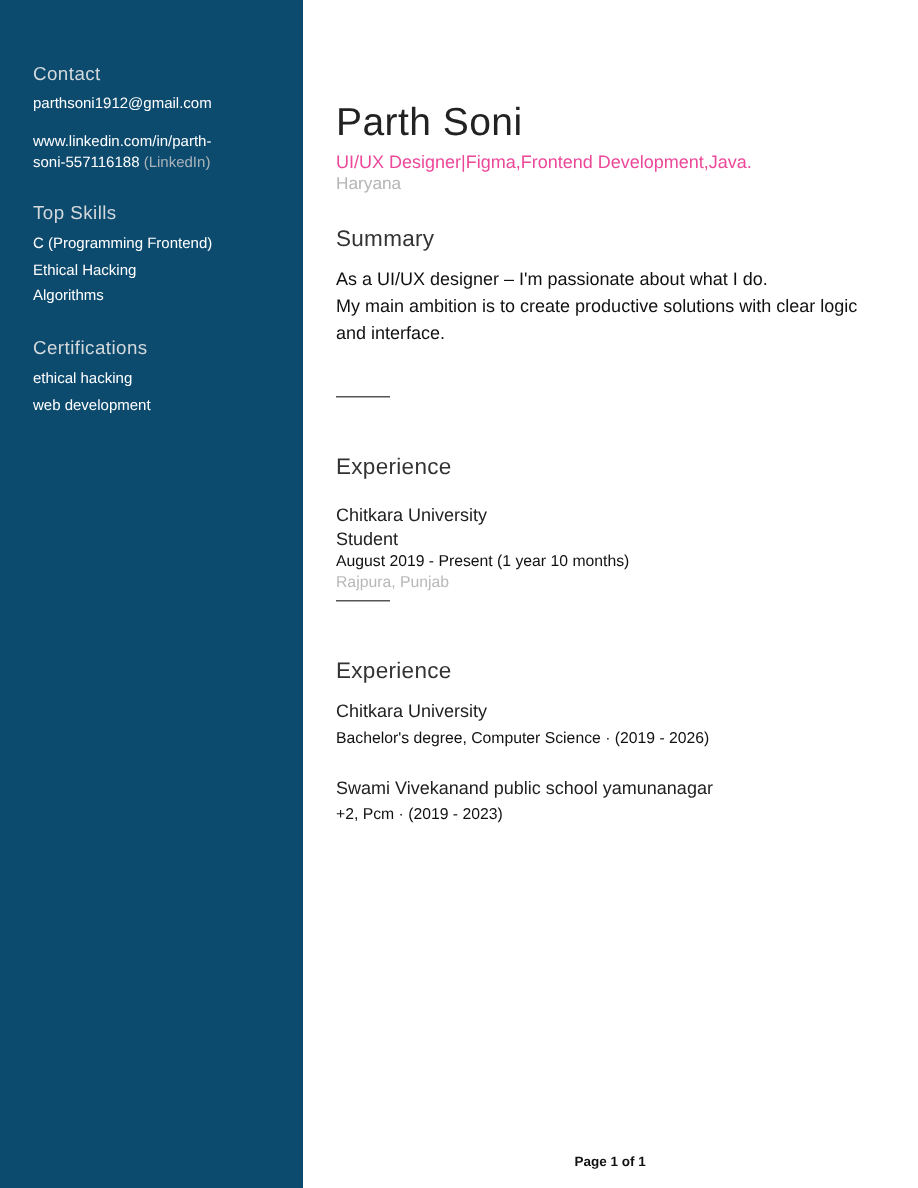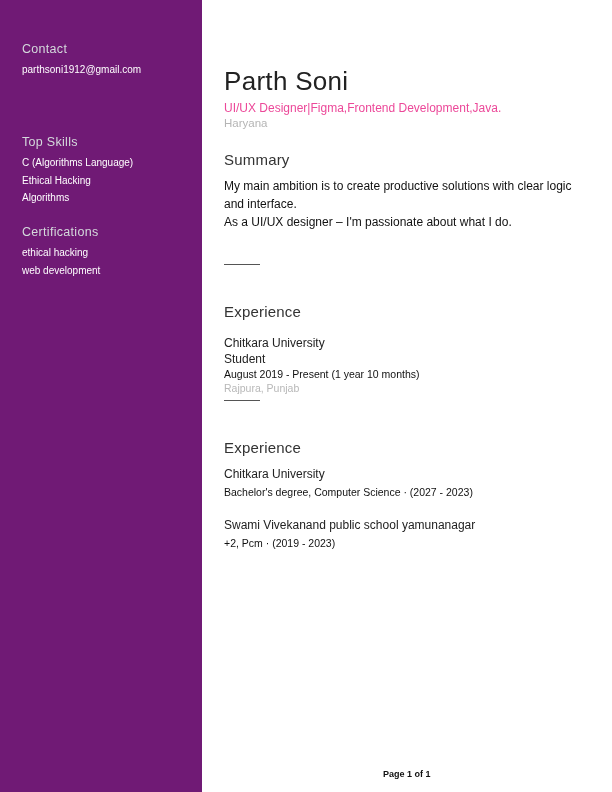--- a/index.html
+++ b/index.html
@@ -1,20 +1,20 @@
 <!DOCTYPE html>
 <html><head>
 <meta charset="utf-8">
 <style>
   * { margin: 0; padding: 0; box-sizing: border-box; }
   html, body { width: 612px; height: 792px; background: #ffffff; overflow: hidden; }
   body { position: relative; font-family: "Liberation Sans", sans-serif; }
   .sidebar {
     position: absolute; left: 0; top: 0; width: 202px; height: 792px;
-    background: #701a75;
+    background: #0c4a6e;
   }
   .side-head {
     position: absolute; left: 22px; font-size: 12.5px; color: #d4d9dc;
     letter-spacing: 0.3px;
   }
   .side-text {
     position: absolute; left: 22px; font-size: 10px; color: #ffffff; line-height: 14px;
   }
   .side-text .muted { color: #a9b3ba; }
   .main-text { position: absolute; left: 224px; color: #222; margin-top: 26px; }
@@ -29,48 +29,53 @@
   .dates { font-size: 10.5px; color: #111; }
   .place { font-size: 10.5px; color: #b8b8b8; }
   .footer { position: absolute; left: 383px; top: 769px; font-size: 9px; font-weight: bold; color: #111; }
 </style>
 </head>
 <body>
 
 <div class="sidebar">
   <div class="side-head" style="top:42px">Contact</div>
   <div class="side-text" style="top:63px">parthsoni1912@gmail.com</div>
+  <div class="side-text" style="top:88px">
+    <span>www.linkedin.com/in/parth-</span><br>
+    <span>soni-557116188</span>
+    <span class="muted">(LinkedIn)</span>
+  </div>
 
   <div class="side-head" style="top:135px">Top Skills</div>
-  <div class="side-text" style="top:156px">C (Algorithms Language)</div>
+  <div class="side-text" style="top:156px">C (Programming Frontend)</div>
   <div class="side-text" style="top:174px">Ethical Hacking</div>
   <div class="side-text" style="top:191px">Algorithms</div>
 
   <div class="side-head" style="top:225px">Certifications</div>
   <div class="side-text" style="top:246px">ethical hacking</div>
   <div class="side-text" style="top:264px">web development</div>
 </div>
 
 <div class="main-text name" style="top:40px">Parth Soni</div>
 <div class="main-text headline" style="top:75px">UI/UX Designer|Figma,Frontend Development,Java.</div>
 <div class="main-text location" style="top:91px">Haryana</div>
 
 <div class="main-text section-title" style="top:125px">Summary</div>
 <div class="main-text para" style="top:151px">
+  <div>As a UI/UX designer – I'm passionate about what I do.</div>
   <div>My main ambition is to create productive solutions with clear logic and interface.</div>
-  <div>As a UI/UX designer – I'm passionate about what I do.</div>
 </div>
 
 <div class="rule" style="top:264px"></div>
 <div class="main-text section-title" style="top:277px">Experience</div>
 <div class="main-text org" style="top:310px">Chitkara University</div>
 <div class="main-text role" style="top:326px">Student</div>
 <div class="main-text dates" style="top:342px">August 2019 - Present (1 year 10 months)</div>
 <div class="main-text place" style="top:356px">Rajpura, Punjab</div>
 
 <div class="rule" style="top:400px"></div>
 <div class="main-text section-title" style="top:413px">Experience</div>
 <div class="main-text org" style="top:441px">Chitkara University</div>
-<div class="main-text dates" style="top:460px">Bachelor's degree, Computer Science · (2027 - 2023)</div>
+<div class="main-text dates" style="top:460px">Bachelor's degree, Computer Science · (2019 - 2026)</div>
 <div class="main-text org" style="top:492px">Swami Vivekanand public school yamunanagar</div>
 <div class="main-text dates" style="top:511px">+2, Pcm · (2019 - 2023)</div>
 
 <div class="footer">Page 1 of 1</div>
 
 </body></html>

